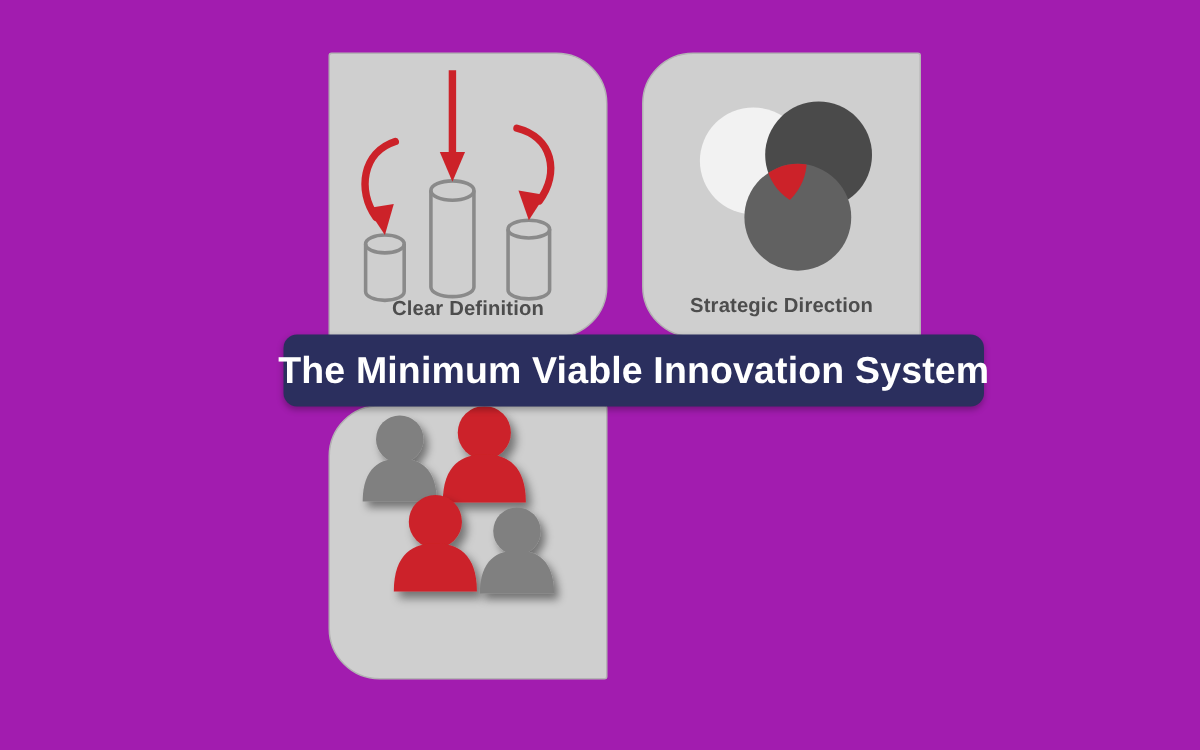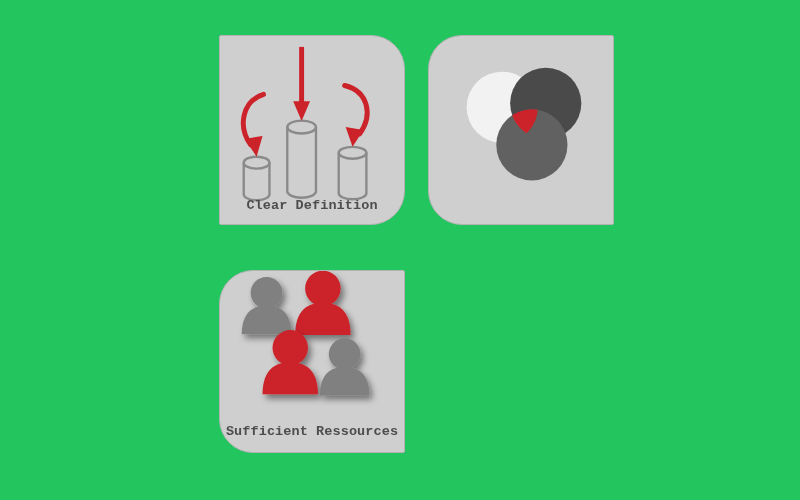--- a/index.html
+++ b/index.html
@@ -11,22 +11,21 @@
     width: 800px;
     height: 500px;
     font-family: "Liberation Sans", sans-serif;
     overflow: hidden;
   }
 
   #stage {
     position: relative;
     width: 800px;
     height: 500px;
-    background: #22c55e;
-    font-family: Liberation Mono, monospace;
+    background: #a21caf;
   }
 
   
   .card {
     position: absolute;
     background: #cfcfcf;
     border: 1px solid #b3b3b3;
     box-sizing: border-box;
   }
 
@@ -166,38 +165,41 @@
       <circle cx="118" cy="68" r="36" fill="#4a4a4a"></circle>
 
       <circle cx="104" cy="110" r="36" fill="#616161"></circle>
 
       <g clip-path="url(#clipA)">
         <g clip-path="url(#clipB)">
           <circle cx="104" cy="110" r="36" fill="#cc2229"></circle>
         </g>
       </g>
     </svg>
+    <div class="card-label">Strategic Direction</div>
   </div>
 
   <div class="card" id="card-sufficient-ressources">
     <svg class="card-art" viewBox="0 0 186 183">
       <defs>
         <filter id="psh" x="-40%" y="-40%" width="200%" height="200%">
           <feDropShadow dx="3" dy="4" stdDeviation="3" flood-color="#000000" flood-opacity="0.45"></feDropShadow>
         </filter>
         <g id="person">
           <circle cx="0" cy="-20" r="16"></circle>
           <path d="M-25,22 C-25,-1 -13,-7 0,-7 C13,-7 25,-1 25,22 Z"></path>
         </g>
       </defs>
 
       <use href="#person" x="0" y="0" transform="translate(47,42) scale(1.0)" fill="#808080" filter="url(#psh)"></use>
       <use href="#person" x="0" y="0" transform="translate(104,40) scale(1.12)" fill="#cc2229" filter="url(#psh)"></use>
 
       <use href="#person" x="0" y="0" transform="translate(71,100) scale(1.12)" fill="#cc2229" filter="url(#psh)"></use>
       <use href="#person" x="0" y="0" transform="translate(126,104) scale(1.0)" fill="#808080" filter="url(#psh)"></use>
     </svg>
-    <div class="card-label">Sufficient Ressources</div>
-  </div>
-
-
+  </div>
+
+
+  <div id="banner">
+    <span id="banner-title">The Minimum Viable Innovation System</span>
+  </div>
 
 </div>
 
 </body></html>

